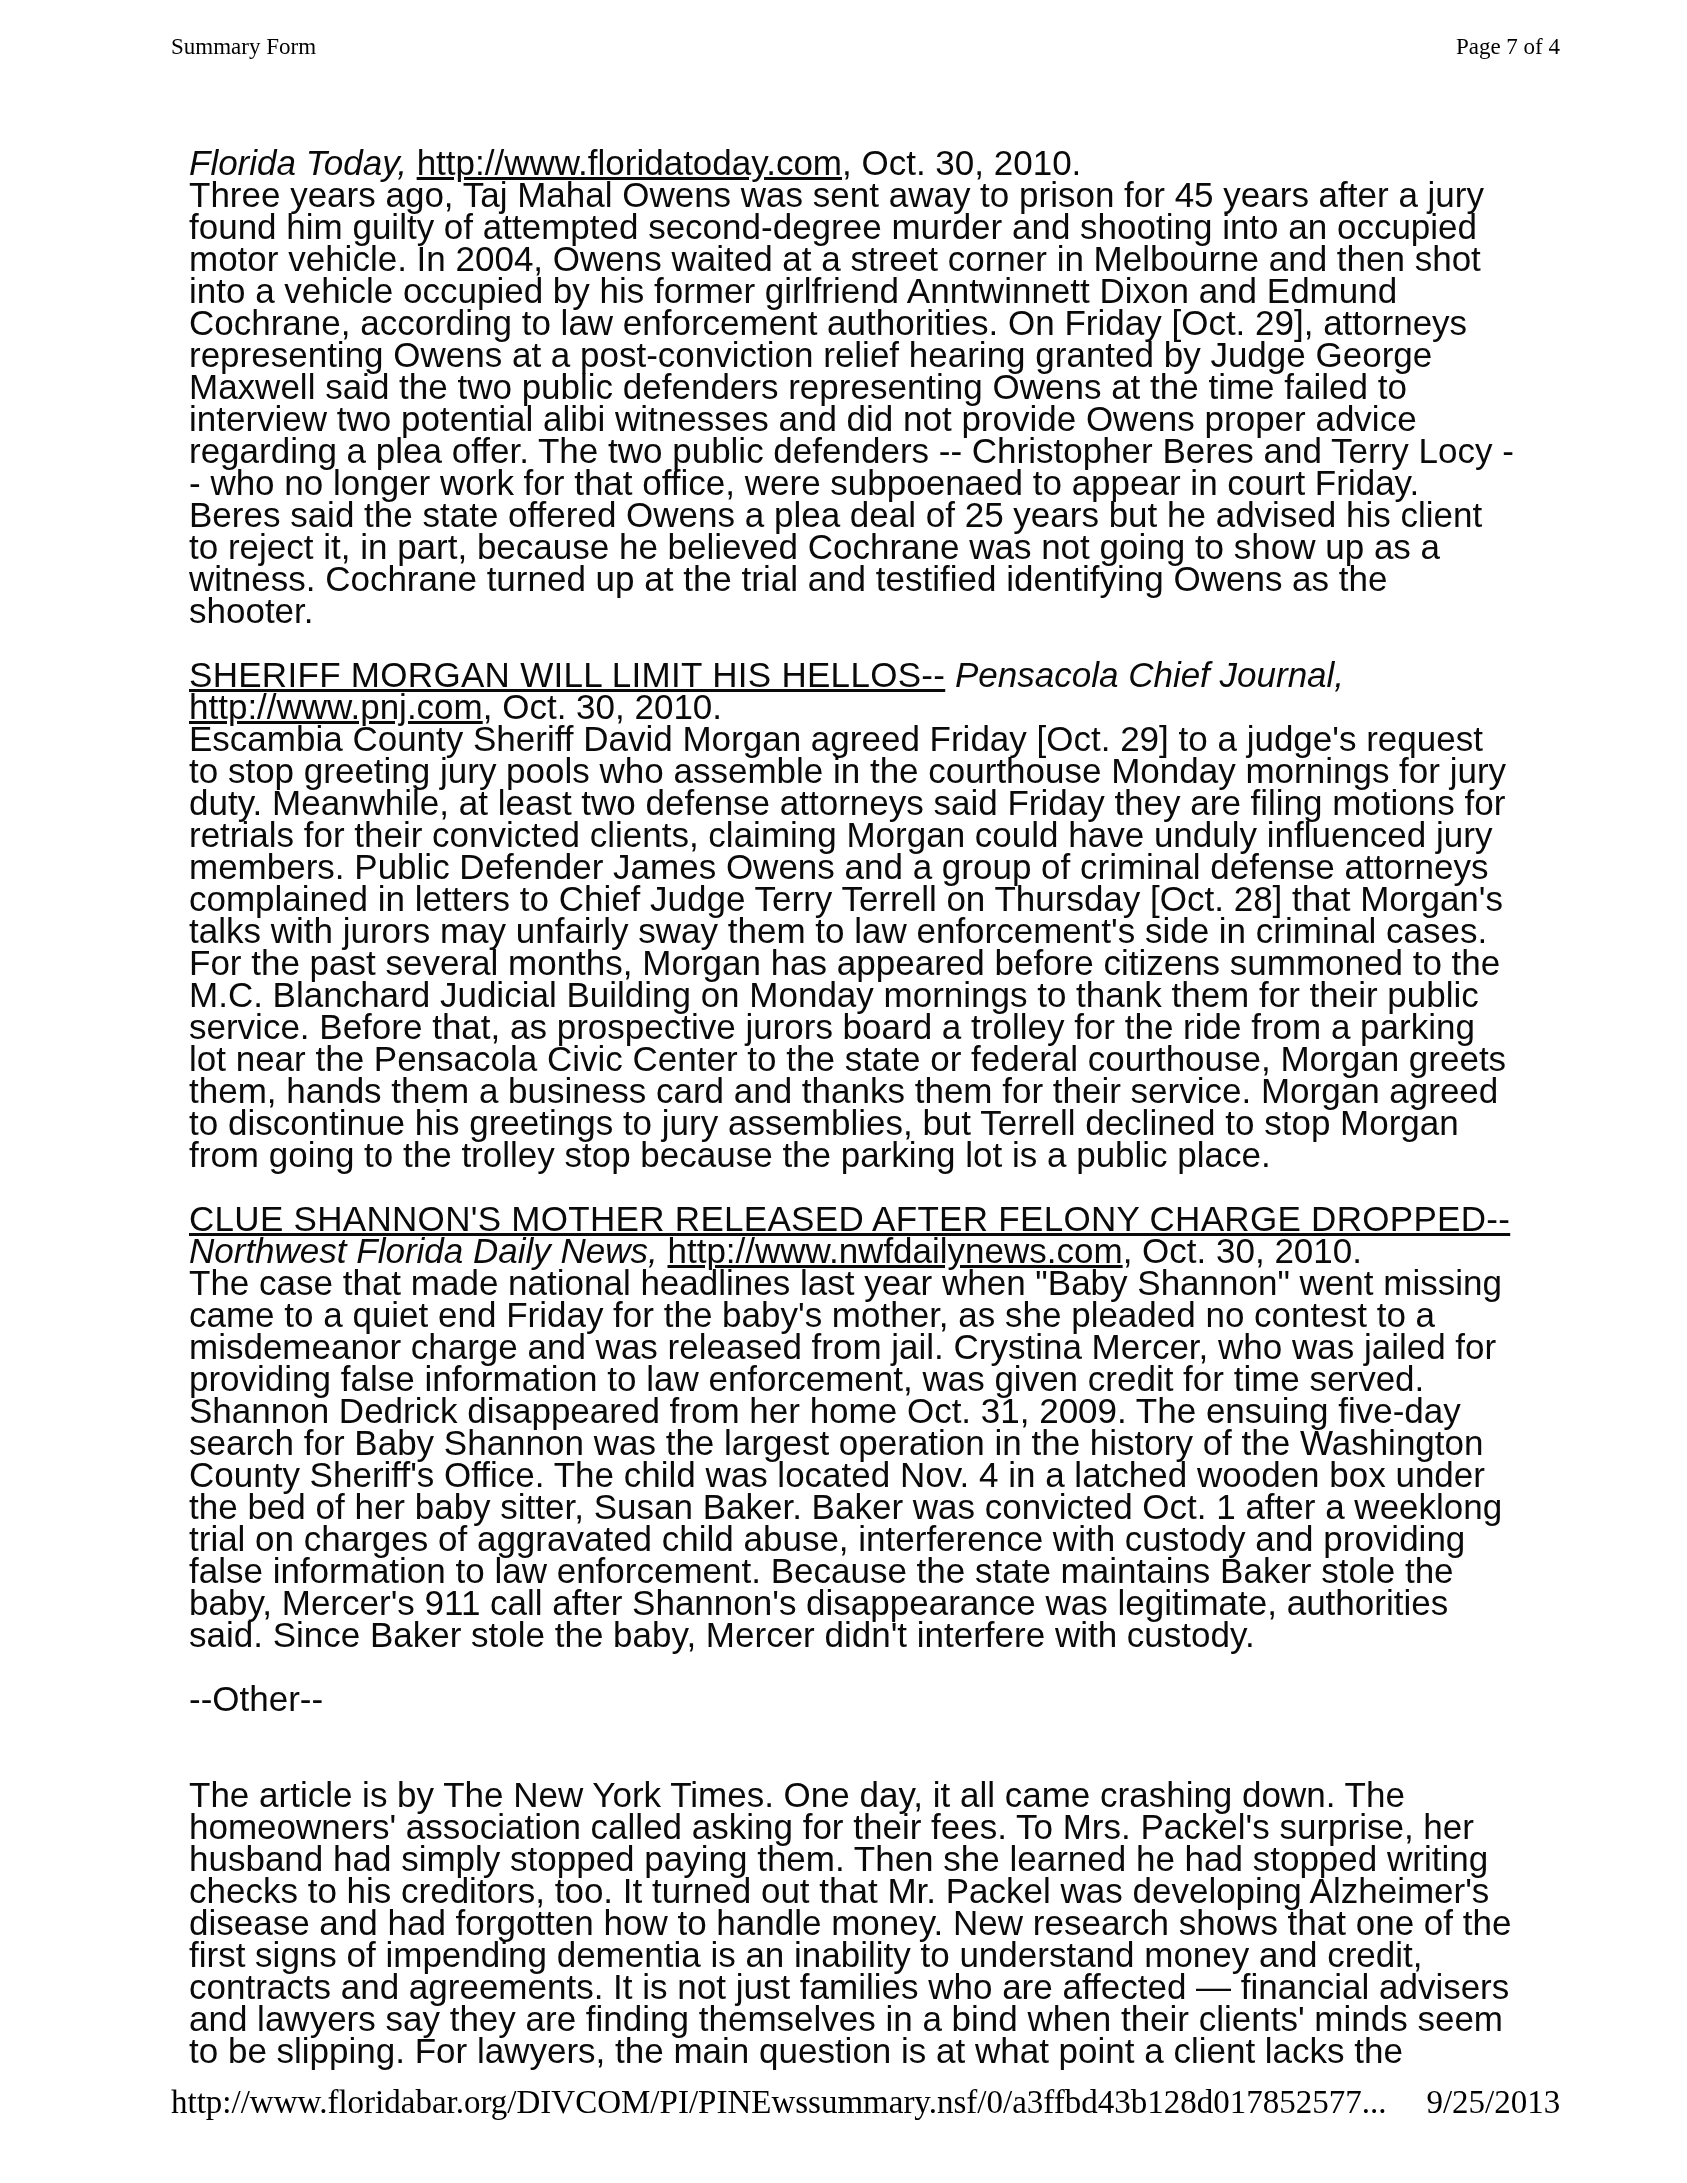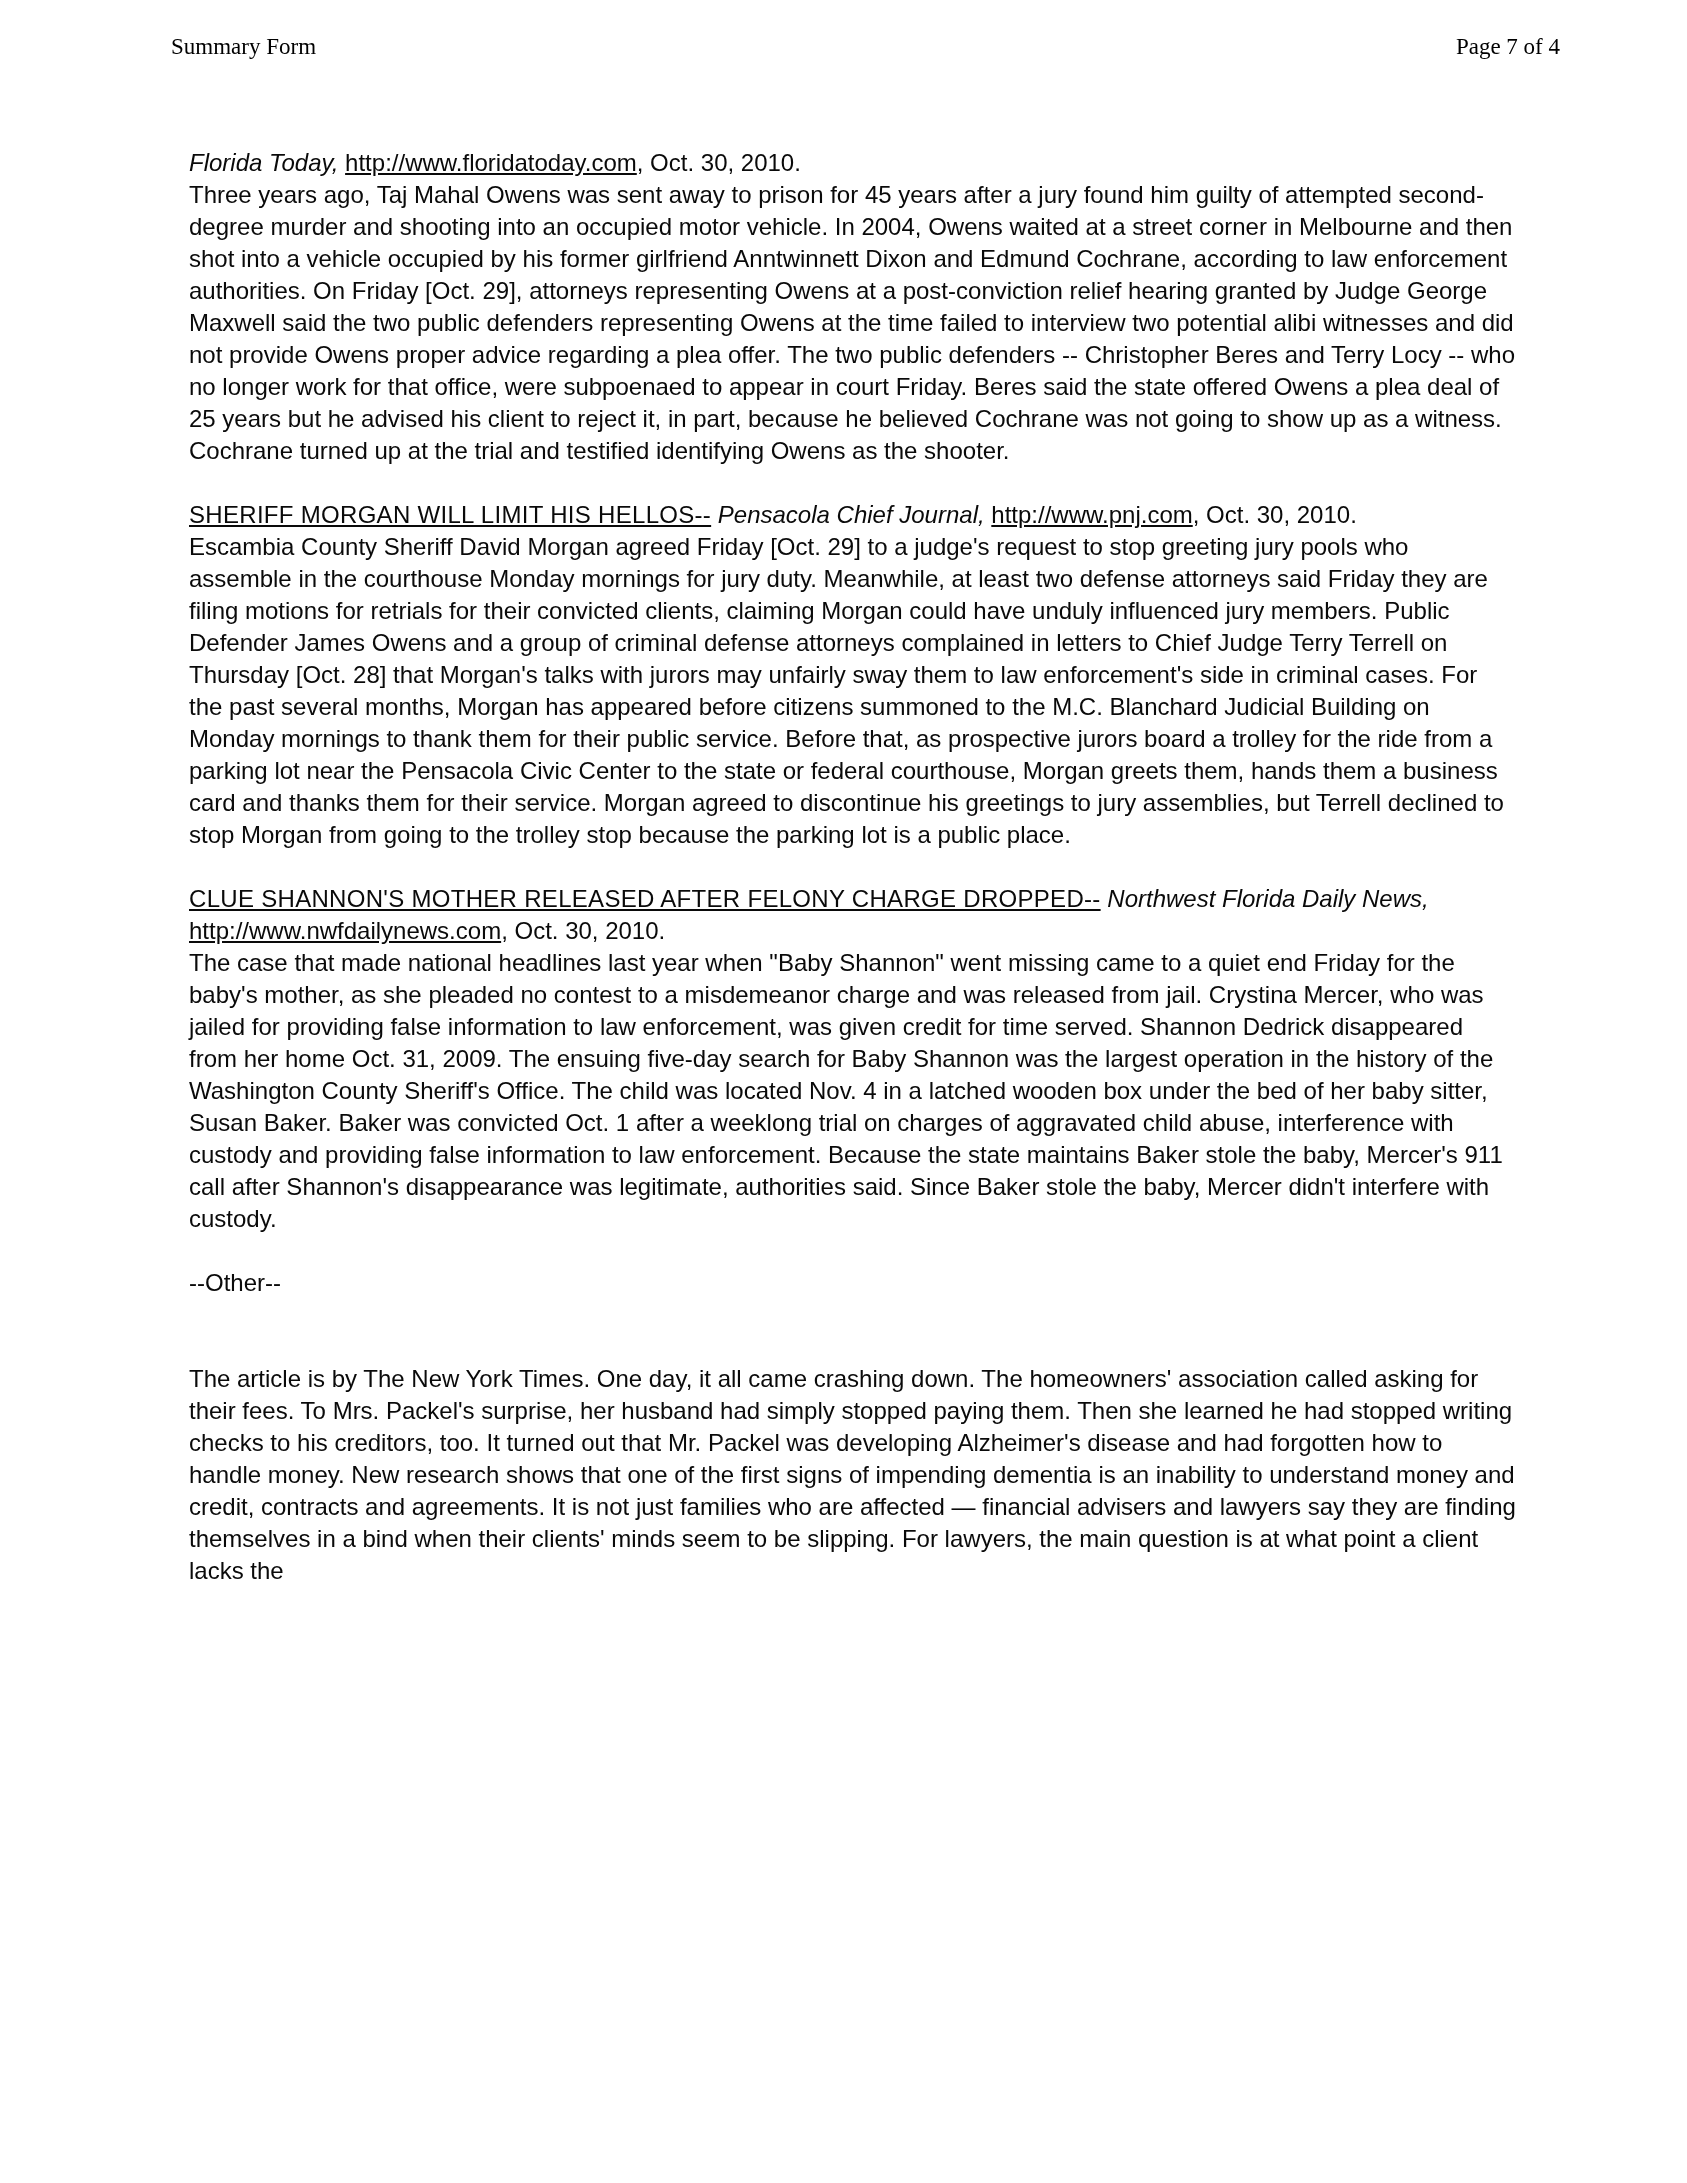--- a/index.html
+++ b/index.html
@@ -22,21 +22,21 @@
     font-family: "Liberation Serif", serif;
     font-size: 23px;
     color: #000000;
   }
   .content {
     position: absolute;
     top: 147px;
     left: 189px;
     width: 1327px;
     font-family: "Liberation Sans", sans-serif;
-    font-size: 24px;
+    font-size: 35px;
     line-height: 32px;
     color: #0a0a0a;
     text-align: left;
   }
   .article { margin-bottom: 32px; }
   .citation { }
   .title {
     font-weight: normal;
     text-decoration: underline;
     letter-spacing: 0.3px;
@@ -88,14 +88,19 @@
       <div class="article">
         <p class="citation"><span class="title">CLUE SHANNON'S MOTHER RELEASED AFTER FELONY CHARGE DROPPED--</span> <span class="source">Northwest Florida Daily News,</span> <a class="url">http://www.nwfdailynews.com</a><span>, Oct. 30, 2010.</span></p>
         <p class="body-text"><span>The case that made national headlines last year when "Baby Shannon" went missing came to a quiet end Friday for the baby's mother, as she pleaded no contest to a misdemeanor charge and was released from jail. Crystina Mercer, who was jailed for providing false information to law enforcement, was given credit for time served. Shannon Dedrick disappeared from her home Oct. 31, 2009. The ensuing five-day search for Baby Shannon was the largest operation in the history of the Washington County Sheriff's Office. The child was located Nov. 4 in a latched wooden box under the bed of her baby sitter, Susan Baker. Baker was convicted Oct. 1 after a weeklong trial on charges of aggravated child abuse, interference with custody and providing false information to law enforcement. Because the state maintains Baker stole the baby, Mercer's 911 call after Shannon's disappearance was legitimate, authorities said. Since Baker stole the baby, Mercer didn't interfere with custody.</span></p>
       </div>
       <p class="separator">--Other--</p>
       <div class="article">
         <p class="body-text"><span>The article is by </span><span class="it">The New York Times</span><span>. One day, it all came crashing down. The homeowners' association called asking for their fees. To Mrs. Packel's surprise, her husband had simply stopped paying them. Then she learned he had stopped writing checks to his creditors, too. It turned out that Mr. Packel was developing Alzheimer's disease and had forgotten how to handle money. New research shows that one of the first signs of impending dementia is an inability to understand money and credit, contracts and agreements. It is not just families who are affected — financial advisers and lawyers say they are finding themselves in a bind when their clients' minds seem to be slipping. For lawyers, the main question is at what point a client lacks the</span></p>
       </div>
     </div>
 
+  <div class="footer">
+    <span>http://www.floridabar.org/DIVCOM/PI/PINEwssummary.nsf/0/a3ffbd43b128d017852577...</span>
+    <span class="gap"></span>
+    <span>9/25/2013</span>
+  </div>
 </div>
 
 
 </body></html>

